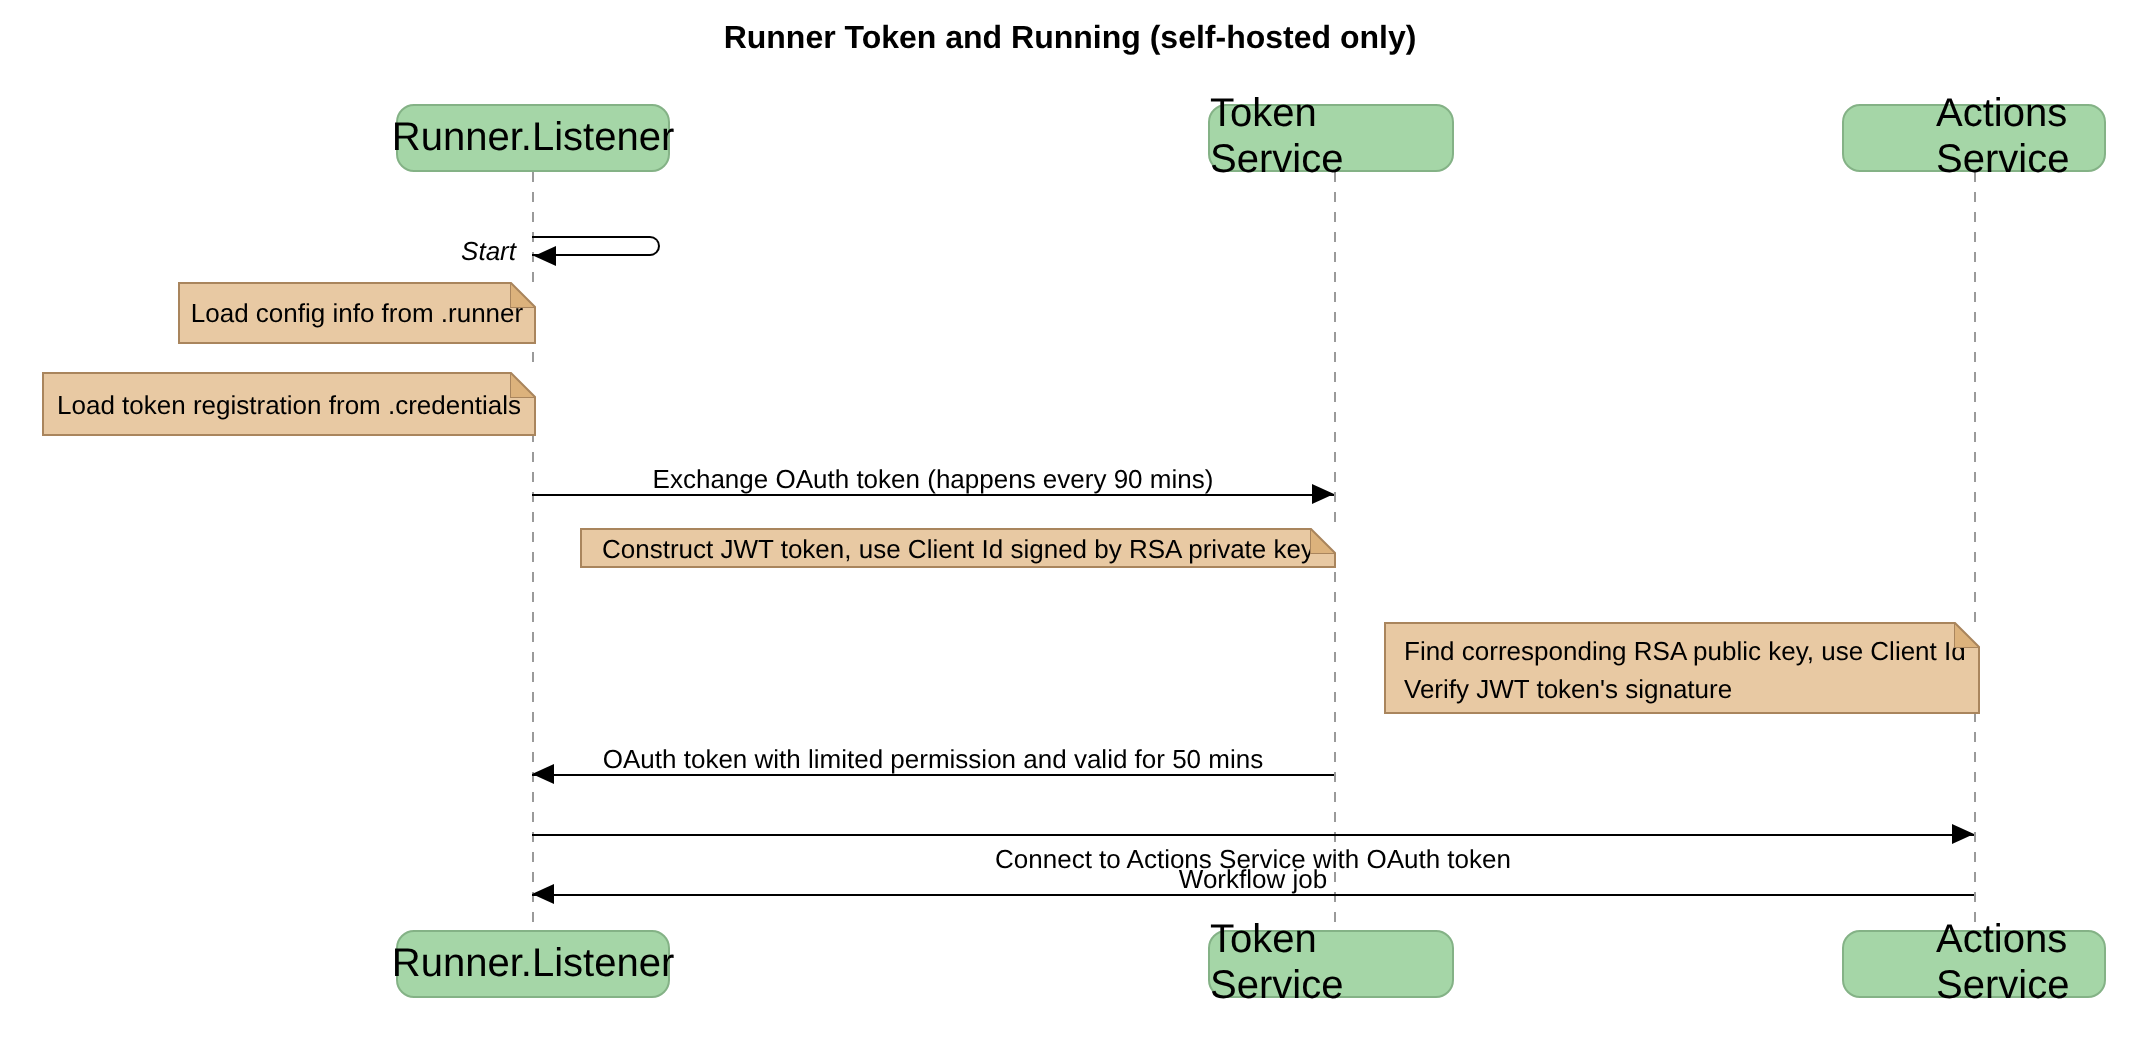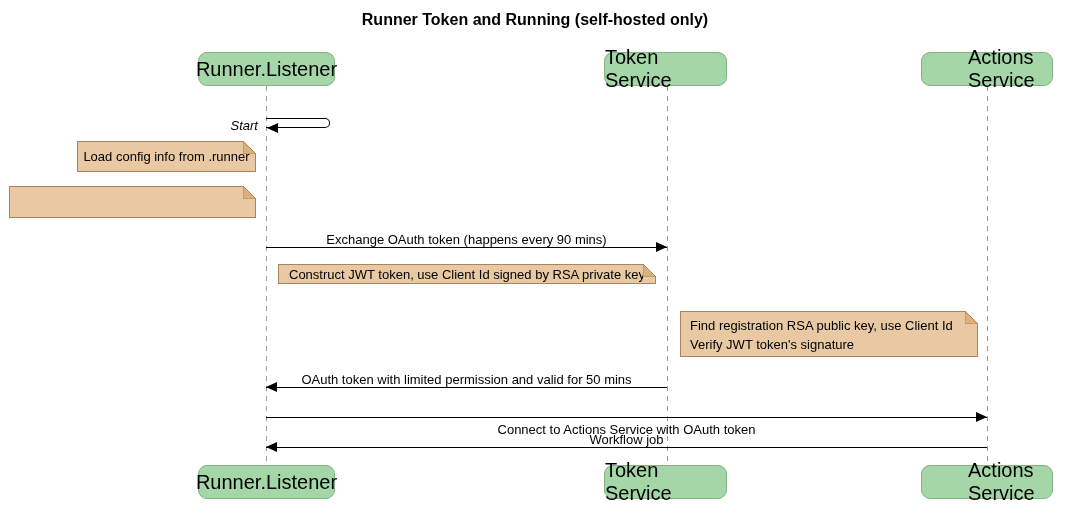--- a/index.html
+++ b/index.html
@@ -42,21 +42,21 @@
   .self-label{
     position:absolute;left:170px;top:118px;width:88px;text-align:right;font-size:13px;font-style:italic;
   }
   .self-loop{
     position:absolute;left:266px;top:118px;width:64px;height:10px;box-sizing:border-box;
     border:1px solid #000;border-left:none;border-radius:0 9px 9px 0;
   }
   .note{
     position:absolute;background:#e8c9a3;border:1px solid #a9855d;box-sizing:border-box;
     display:flex;align-items:center;justify-content:center;font-size:13px;
-    text-align:center;white-space:nowrap;
+    text-align:center;white-space:nowrap;margin-left:12px;
   }
   .note .fold{position:absolute;top:-1px;right:-1px;width:13px;height:13px;line-height:0;}
   .n1{left:77px;top:141px;width:179px;height:31px;}
   .n2{left:9px;top:186px;width:247px;height:32px;}
   .n3{left:278px;top:264px;width:378px;height:20px;}
   .n4{left:680px;top:311px;width:298px;height:46px;justify-content:flex-start;
       text-align:left;padding:4px 9px;display:block;line-height:19px;}
   .n4 span{display:block;}
 </style>
 </head>
@@ -85,34 +85,35 @@
   <div class="arrow-left" style="left:267px;top:123px;"></div>
 
   <div class="note n1">
     <span>Load config info from .runner</span>
     <span class="fold"><svg width="13" height="13" viewBox="0 0 13 13">
           <path d="M0 0 L13 0 L13 13 Z" fill="#ffffff"></path>
           <path d="M0 0 L13 13 L0 13 Z" fill="#dcb27c" stroke="#a9855d" stroke-width="1"></path>
         </svg></span>
   </div>
   <div class="note n2">
+    <span>Load token registration from .credentials</span>
     <span class="fold"><svg width="13" height="13" viewBox="0 0 13 13">
           <path d="M0 0 L13 0 L13 13 Z" fill="#ffffff"></path>
           <path d="M0 0 L13 13 L0 13 Z" fill="#dcb27c" stroke="#a9855d" stroke-width="1"></path>
         </svg></span>
   </div>
   <div class="note n3">
     <span>Construct JWT token, use Client Id signed by RSA private key</span>
     <span class="fold"><svg width="13" height="13" viewBox="0 0 13 13">
           <path d="M0 0 L13 0 L13 13 Z" fill="#ffffff"></path>
           <path d="M0 0 L13 13 L0 13 Z" fill="#dcb27c" stroke="#a9855d" stroke-width="1"></path>
         </svg></span>
   </div>
   <div class="note n4">
-    <span>Find registration RSA public key, use Client Id</span>
+    <span>Find corresponding RSA public key, use Client Id</span>
     <span>Verify JWT token's signature</span>
     <span class="fold"><svg width="13" height="13" viewBox="0 0 13 13">
           <path d="M0 0 L13 0 L13 13 Z" fill="#ffffff"></path>
           <path d="M0 0 L13 13 L0 13 Z" fill="#dcb27c" stroke="#a9855d" stroke-width="1"></path>
         </svg></span>
   </div>
 
   <div class="msg-label" style="left:266px;width:401px;top:232px;">Exchange OAuth token (happens every 90 mins)</div>
   <div class="msg-line" style="left:266px;width:401px;top:247px;"></div>
   <div class="arrow-right" style="left:656px;top:242px;"></div>

